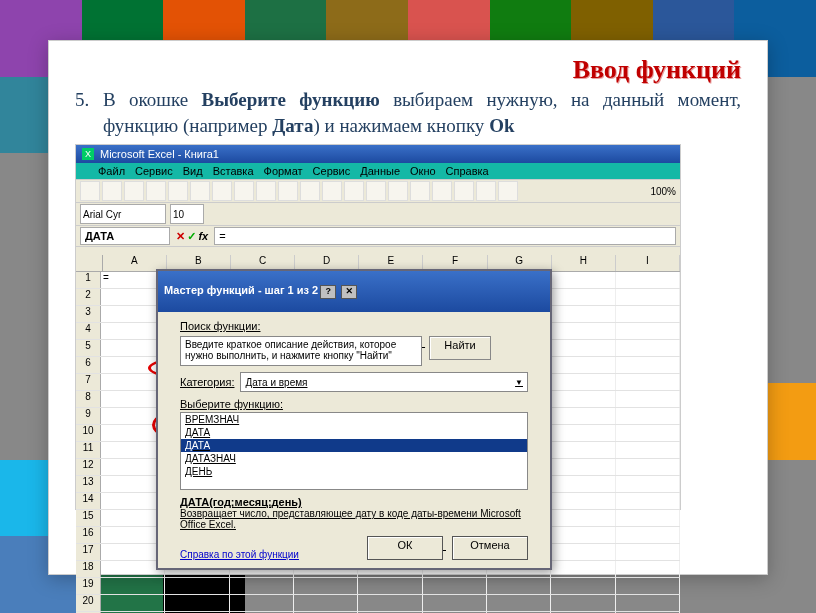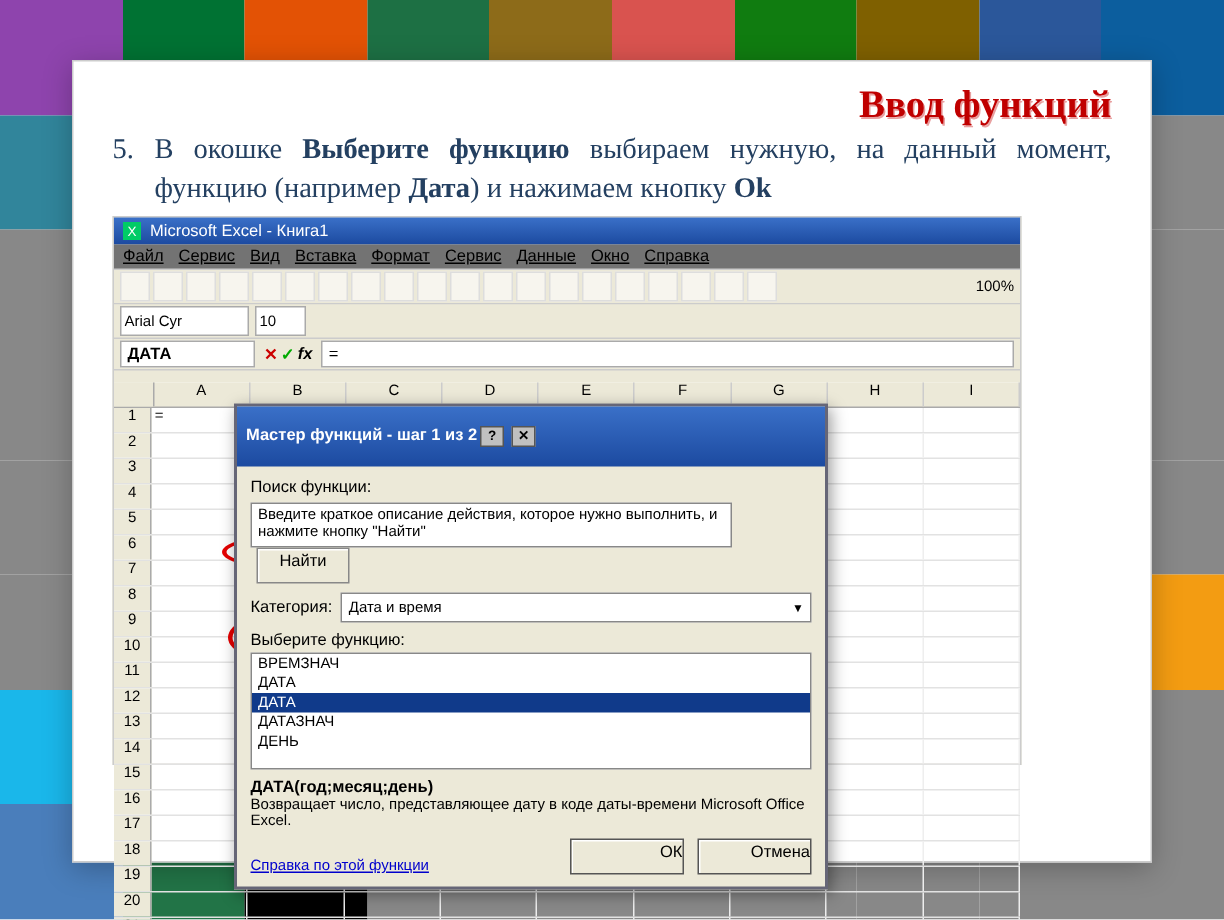--- a/index.html
+++ b/index.html
@@ -71,21 +71,21 @@
   }
   .excel-title {
     background: linear-gradient(#3a70c8, #1c4aa0);
     color: #fff;
     padding: 3px 6px;
     display: flex;
     align-items: center;
     gap: 6px;
   }
   .excel-title .x { width: 12px; height: 12px; background: #0c6; color:#fff; font-size:9px; display:flex;align-items:center;justify-content:center; }
-  .menu { background: #737373; padding: 2px 6px; display: flex; gap: 10px; border-bottom: 1px solid #ccc; text-decoration: underline; }
+  .menu { background: #14b8a6; padding: 2px 22px; display: flex; gap: 10px; border-bottom: 1px solid #ccc; }
   .menu span { color: #000; }
   .toolbar { height: 22px; background: #ece9d8; border-bottom:1px solid #ccc; display:flex; align-items:center; gap:2px; padding:0 4px;}
   .tb-btn { width:18px; height:18px; background:#f7f5ee; border:1px solid #ddd; }
   .fontbar { height: 22px; background:#ece9d8; border-bottom:1px solid #ccc; display:flex; align-items:center; gap:4px; padding:0 4px;}
   .fontbar select, .fontbar input { font-size:10px; height:16px; background:#fff; border:1px solid #aaa;}
   .namebox-row { height:20px; background:#ece9d8; border-bottom:1px solid #ccc; display:flex; align-items:center; gap:6px; padding:0 4px;}
   .namebox { width:80px; height:16px; background:#fff; border:1px solid #aaa; font-weight:bold; padding:0 4px; display:flex; align-items:center;}
   .fx-btns { display:flex; gap:2px; }
   .fx-x { color:#c00; font-weight:bold; }
   .fx-v { color:#0a0; font-weight:bold; }
@@ -103,37 +103,37 @@
     position:absolute;
     top:14px; left:80px;
     width:392px;
     background:#ece9d8;
     border:2px solid #667;
     box-shadow: 2px 3px 10px rgba(0,0,0,.4);
     z-index:10;
   }
   .wiz-title { background:linear-gradient(#3a70c8,#1c4aa0); color:#fff; padding:13px 6px; display:flex; justify-content:flex-start; font-weight:bold;}
   .wiz-title .controls span { width:14px; height:12px; background:#c0c0c0; border:1px solid #555; display:inline-block; font-size:9px; text-align:center; color:#000; margin-left:2px;}
-  .wiz-body { padding:8px 9px; }
+  .wiz-body { padding:8px 22px;text-decoration:underline; }
   .wiz-label { display:block; margin-bottom:4px;}
-  .wiz-search { width:321px; height:30px; background:#fff; border:1px solid #888; font-size:10px; padding:2px 4px; box-sizing:border-box; display:inline-block; vertical-align:top;}
+  .wiz-search { width:242px; height:30px; background:#fff; border:1px solid #888; font-size:10px; padding:2px 4px; box-sizing:border-box; display:inline-block; vertical-align:top;}
   .wiz-find { display:inline-block; width:60px; height:20px; background:#ece9d8; border:1px solid #888; text-align:center; font-size:11px; padding-top:2px; box-shadow:1px 1px 0 #fff inset; vertical-align:top; margin-left:4px;}
   .wiz-cat-row { margin-top:6px; display:flex; align-items:center; gap:6px;}
   .wiz-cat { flex:1; background:#fff; border:1px solid #888; height:18px; font-size:10px; padding:0 4px; display:flex; align-items:center; justify-content:space-between;}
   .wiz-cat .dd { font-size:8px; }
   .wiz-select-lbl { margin-top:6px; font-weight:normal;}
   .wiz-list { margin-top:2px; background:#fff; border:1px solid #888; height:76px; overflow:hidden; font-size:10px;}
   .wiz-list div { padding:1px 4px; }
   .wiz-list .sel { background:#103a8a; color:#fff; }
   .wiz-desc { margin-top:6px; font-size:10px;}
   .wiz-desc b { font-size:11px; }
   .wiz-link { margin-top:8px;}
   .wiz-link a { color:#0000cc; font-size:10px; text-decoration:underline;}
   .wiz-buttons { text-align:right; margin-top:6px;}
-  .wiz-buttons .btn { display:inline-block; width:74px; height:20px; background:#ece9d8; border:1px solid #555; text-align:right; font-size:11px; padding-top:2px; box-shadow:1px 1px 0 #fff inset; margin-left:6px;}
+  .wiz-buttons .btn { display:inline-block; width:74px; height:20px; background:#ece9d8; border:1px solid #555; text-align:center; font-size:11px; padding-top:2px; box-shadow:1px 1px 0 #fff inset; margin-left:6px;}
   
   .oval1 { position:absolute; border:3px solid #e60000; border-radius:50%; }
   .arrow-line { position:absolute; background:#e60000; height:4px; transform-origin: left center; }
   .arrow-head { position:absolute; width:0;height:0; border-left:14px solid #e60000; border-top:8px solid transparent; border-bottom:8px solid transparent; }
 </style>
 </head>
 <body>
 
 <div class="bg-tiles">
     <div class="tile" style="background: rgb(142, 68, 173);"></div>

